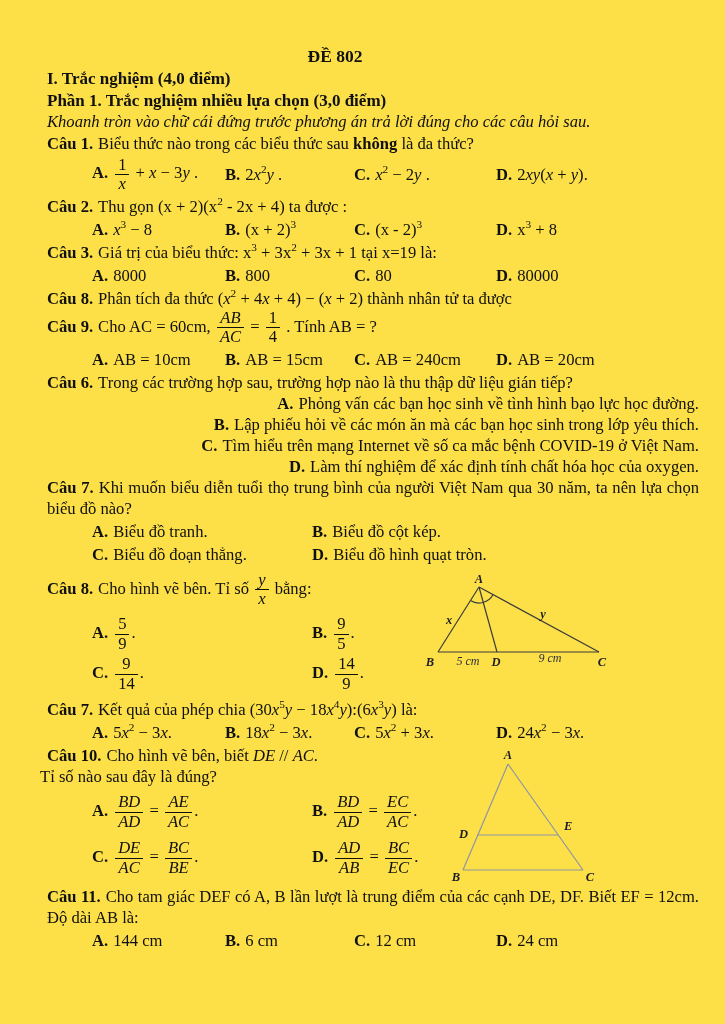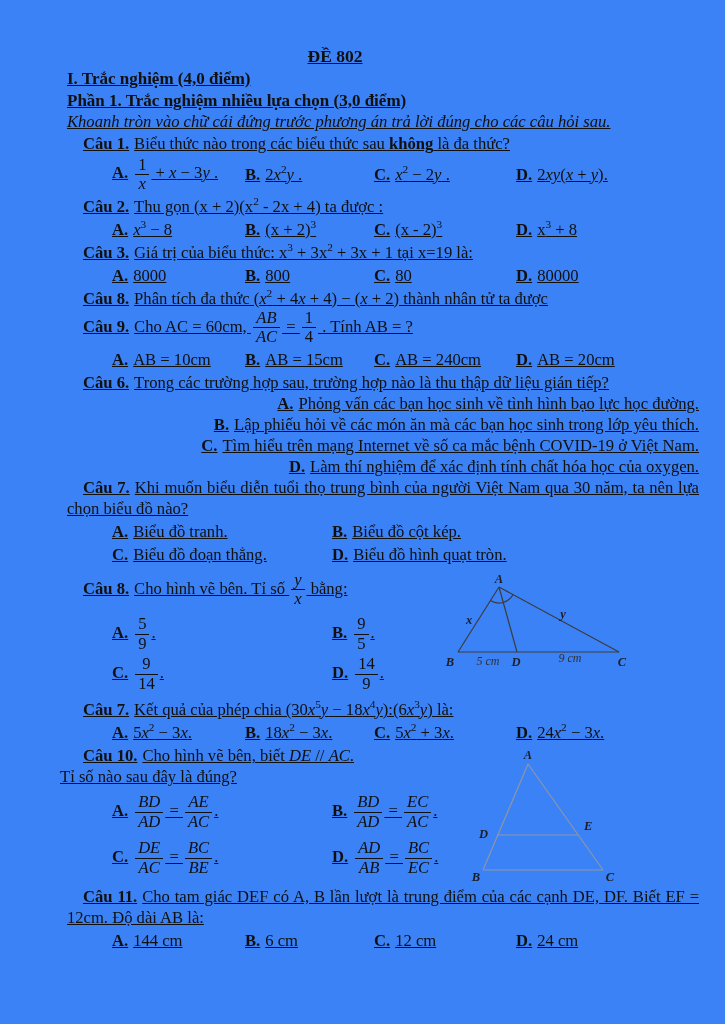--- a/index.html
+++ b/index.html
@@ -1,29 +1,28 @@
 <!DOCTYPE html>
 <html><head>
 <meta charset="utf-8">
 <style>
   html,body{margin:0;padding:0;background:#e8e8e8;}
   .page{
-    width:725px;height:1024px;background:#3b82f6;position:relative;overflow:hidden;
+    width:725px;height:1024px;background:#fde047;position:relative;overflow:hidden;
     font-family:"Liberation Serif",serif;font-size:16.6px;line-height:21px;color:#101010;
     margin:0 auto;
-    text-decoration:underline;
   }
   .title{padding-top:45px;text-align:center;font-weight:bold;font-size:17.5px;line-height:22px;margin-left:-55px;}
-  .content{padding:1px 26px 0 67px;}
+  .content{padding:1px 26px 0 47px;}
   .h{font-weight:bold;font-size:17px;line-height:21.5px;}
   .instr{font-style:italic;line-height:21.5px;}
   .q{position:relative;}
   p.stem{margin:0;text-align:justify;}
   p.stem.nj{text-align:left;}
-  .ql{font-weight:bold;margin-right:5px;margin-left:16px;}
+  .ql{font-weight:bold;margin-right:5px;}
   .row{display:flex;align-items:center;margin:2px 0 2px 45px;}
   .r4 > .opt:nth-child(1){width:133px;}
   .r4 > .opt:nth-child(2){width:129px;}
   .r4 > .opt:nth-child(3){width:133px;}
   .r4 > .opt:nth-child(4){width:auto;margin-left:9px;}
   .r2 > .opt:nth-child(1){width:220px;}
   .col{margin-left:45px;}
   .col .optline{display:block;text-align:right;}
   .opt > b, .optline > b{margin-right:5px;}
   .narrow{max-width:372px;}

